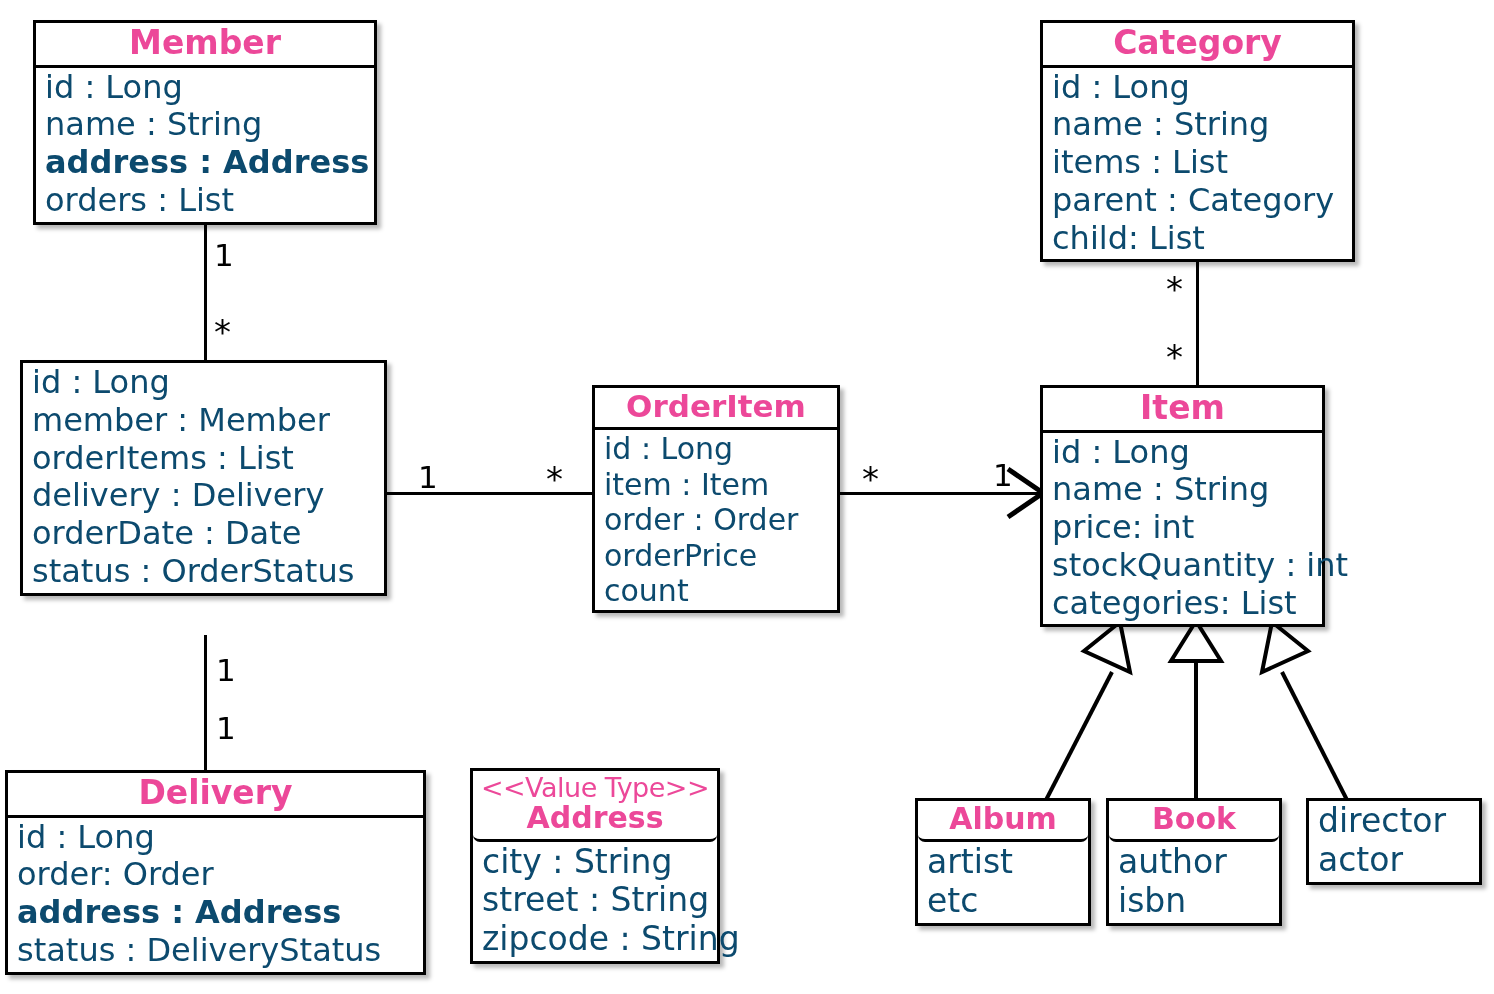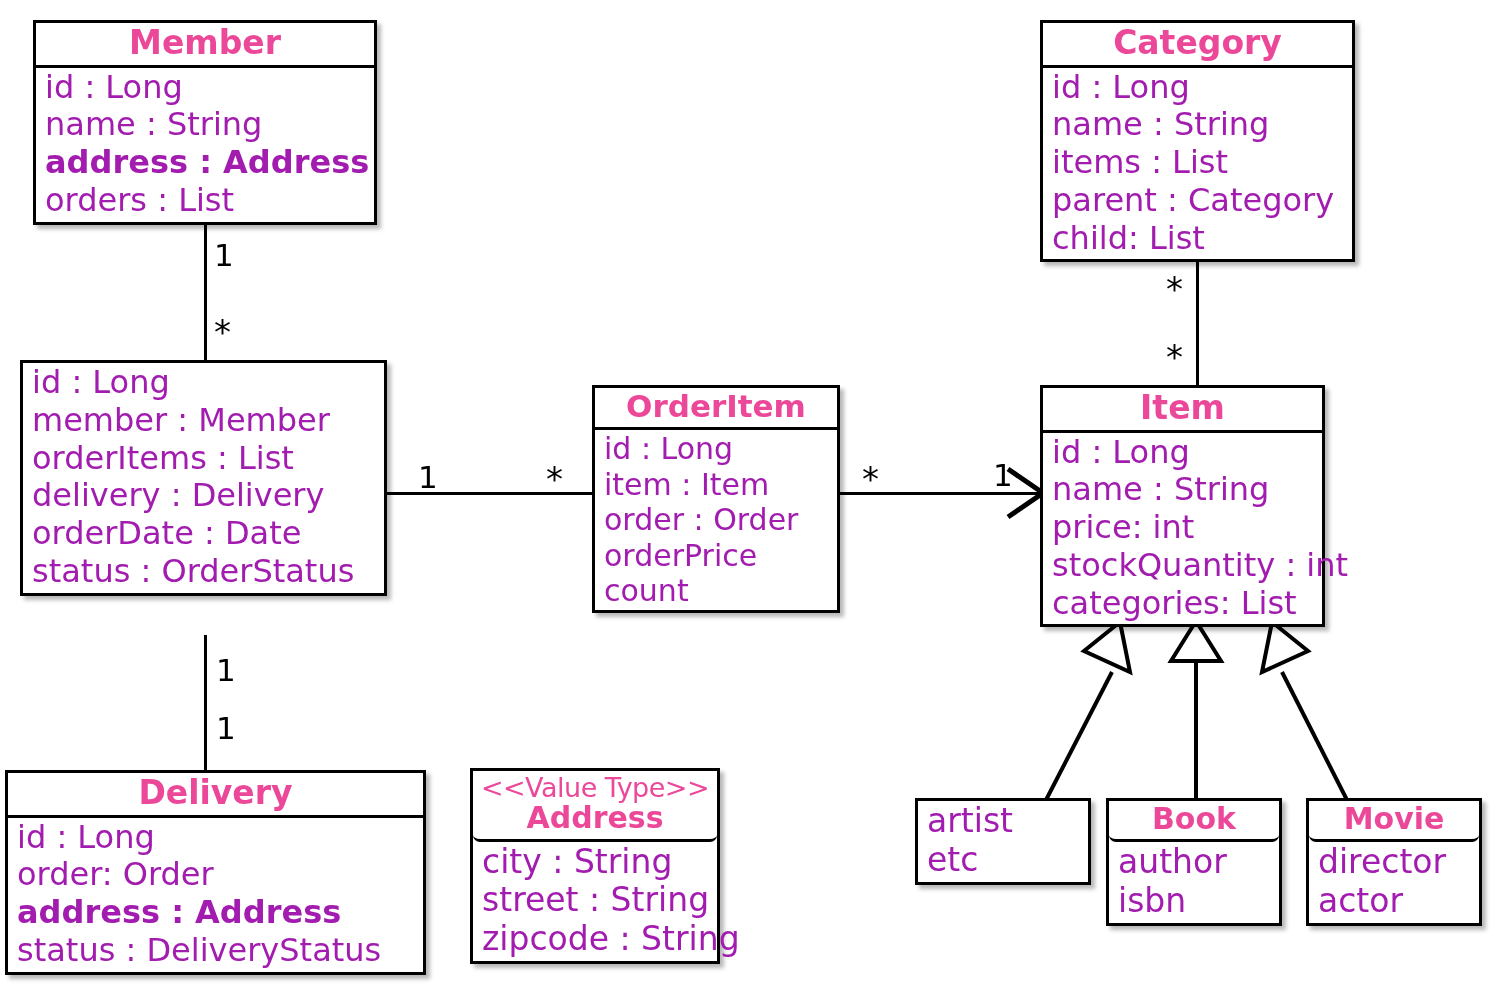--- a/index.html
+++ b/index.html
@@ -46,21 +46,21 @@
     letter-spacing: -0.5px;
   }
   .uml-name {
     display: block;
   }
   .uml-body {
     box-sizing: border-box;
     padding: 1px 0 2px 9px;
   }
   .uml-attr {
-    color: #a21caf;
+    color: #0c4a6e;
     white-space: nowrap;
     line-height: 1.18;
   }
   .uml-attr.bold {
     font-weight: bold;
   }
 
   
   .fs-big .uml-header   { font-size: 33px; }
   .fs-big .uml-attr     { font-size: 32px; }
@@ -226,39 +226,39 @@
       <span class="uml-name">Address</span>
     </div>
     <div class="uml-body">
       <div class="uml-attr">city : String</div>
       <div class="uml-attr">street : String</div>
       <div class="uml-attr">zipcode : String</div>
     </div>
   </div>
 
   <div class="uml-class fs-sm" style="left:915px; top:798px; width:176px;">
+    <div class="uml-header">
+      <span class="uml-name">Album</span>
+    </div>
     <div class="uml-body">
       <div class="uml-attr">artist</div>
       <div class="uml-attr">etc</div>
     </div>
   </div>
 
   <div class="uml-class fs-sm" style="left:1106px; top:798px; width:176px;">
     <div class="uml-header">
       <span class="uml-name">Book</span>
     </div>
     <div class="uml-body">
       <div class="uml-attr">author</div>
       <div class="uml-attr">isbn</div>
     </div>
   </div>
 
   <div class="uml-class fs-sm" style="left:1306px; top:798px; width:176px;">
-    <div class="uml-header">
-      <span class="uml-name">Movie</span>
-    </div>
     <div class="uml-body">
       <div class="uml-attr">director</div>
       <div class="uml-attr">actor</div>
     </div>
   </div>
 
 </div>
 
 </body></html>

